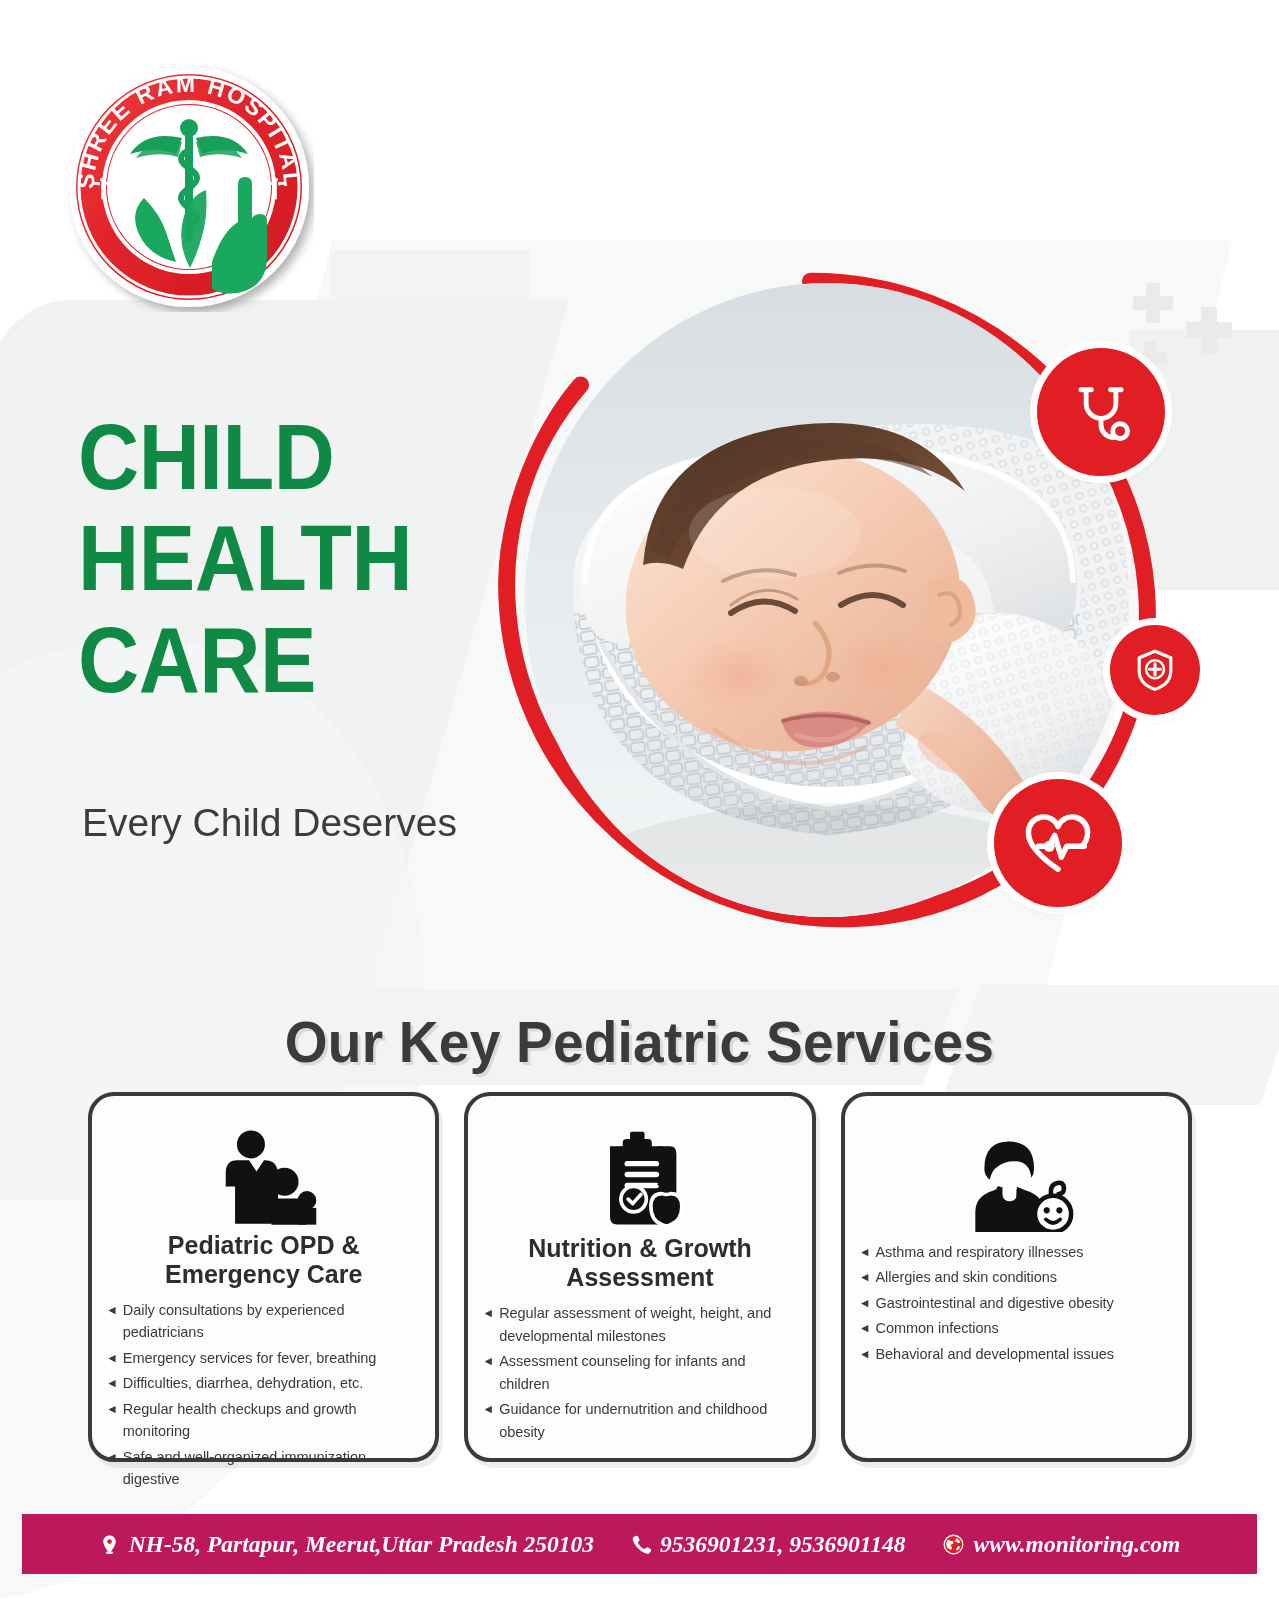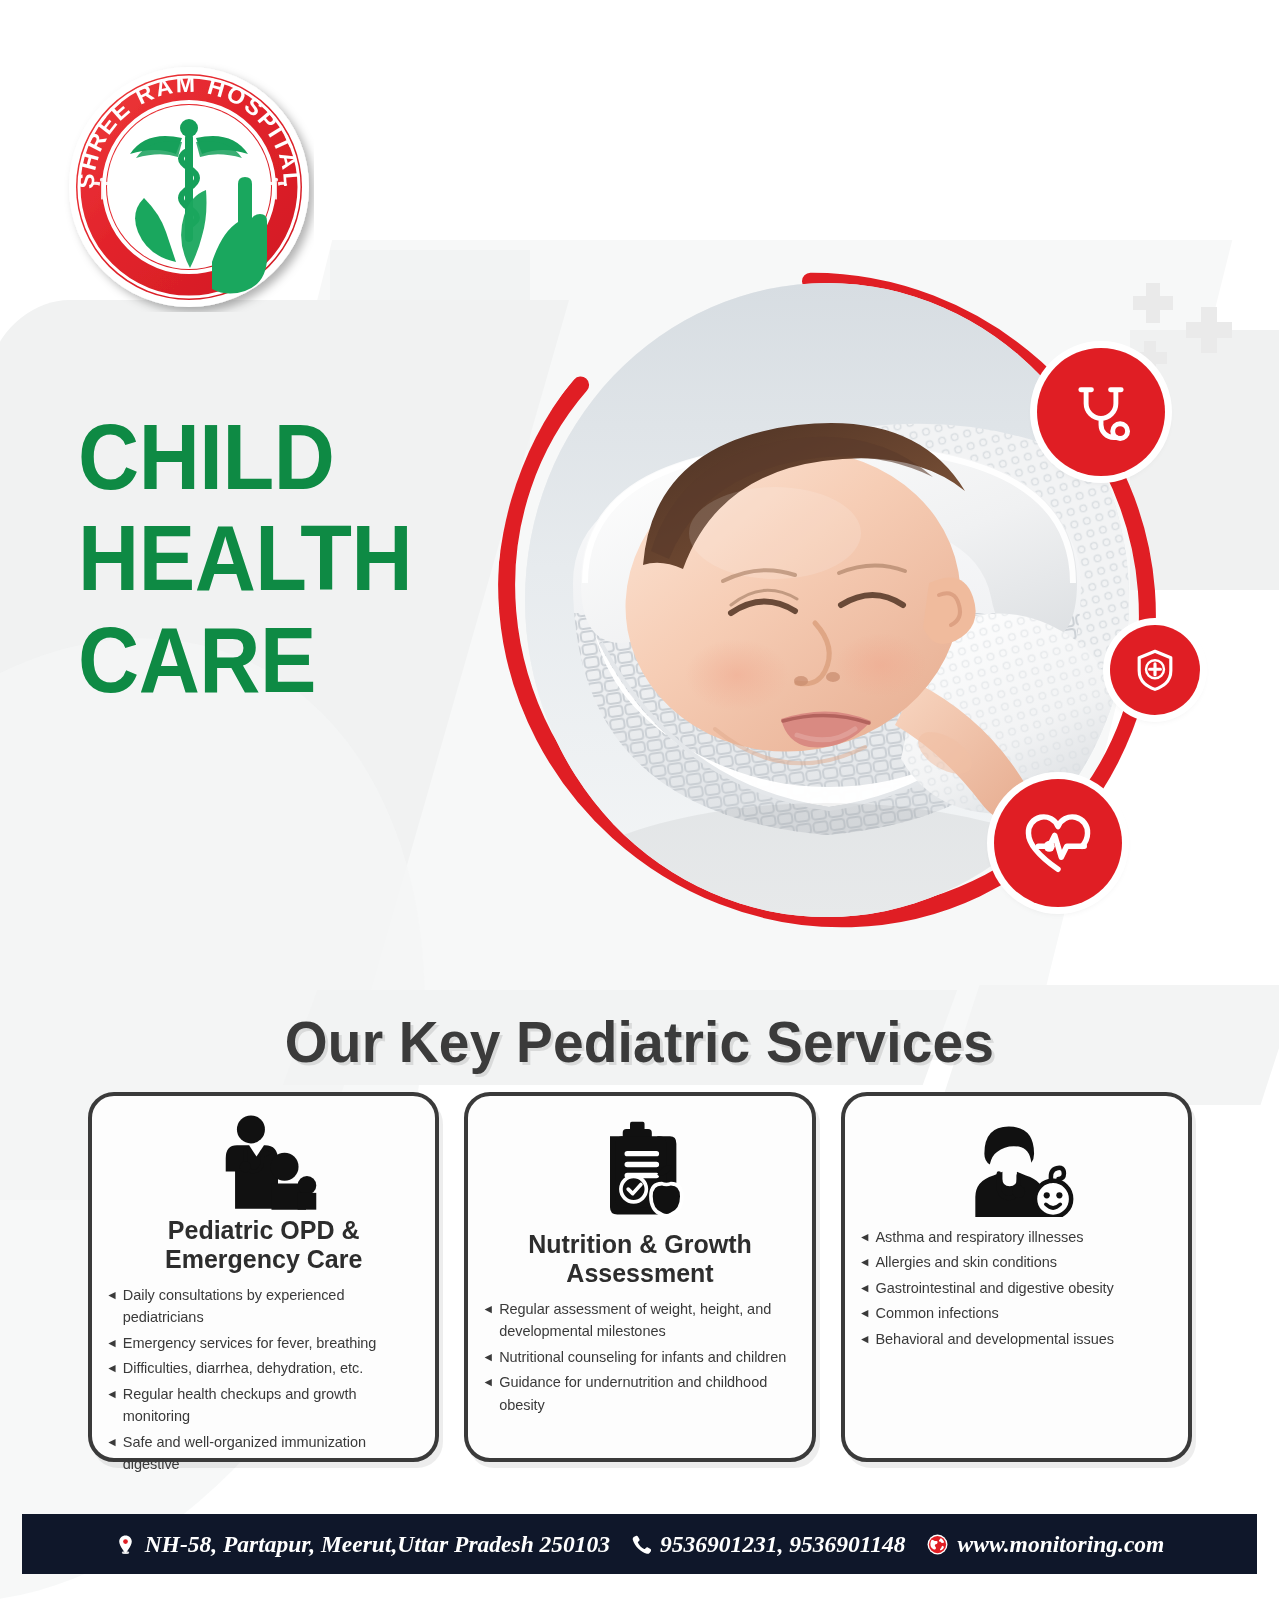--- a/index.html
+++ b/index.html
@@ -138,21 +138,21 @@
   .cards {
     position:absolute; left:88px; top:1092px;
     width:1104px; height:370px;
     display:flex; gap:25px; z-index:5;
   }
   .card {
     flex:1;
     border:4px solid #3a3a3a;
     border-radius:26px;
     background:#fdfdfd;
-    padding:18px 14px 12px;
+    padding:33px 14px 12px;
     display:flex; flex-direction:column; align-items:center;
     box-shadow:4px 6px 0 rgba(0,0,0,.07);
   }
   .card-icon { height:112px; display:flex; align-items:center; justify-content:center; }
   .card-icon svg { display:block; }
   .card-title {
     font-family:"Liberation Sans Narrow","Liberation Sans", sans-serif;
     font-weight:bold;
     font-size:25px;
     color:#2d2d2d;
@@ -175,23 +175,23 @@
     margin-right:5px;
     color:#3a3a3a;
     font-size:12px;
     line-height:1.85;
   }
 
   
   .footer {
     position:absolute; left:22px; bottom:26px;
     width:1235px; height:60px;
-    background:#0f172a;
+    background:#be185d;
     display:flex; align-items:center; justify-content:center;
-    gap:20px;
+    gap:36px;
     z-index:8;
   }
   .foot-item {
     display:flex; align-items:center; gap:9px;
     color:#ffffff;
     font-family:"Liberation Serif", serif;
     font-weight:bold; font-style:italic;
     font-size:23.5px;
     white-space:nowrap;
   }
@@ -285,20 +285,21 @@
   </svg>
 </div>
 
 <div class="headline">
   <div>CHILD</div>
   <div>HEALTH</div>
   <div>CARE</div>
 </div>
 
 <div class="subheadline">
+  <div>Every Child Deserves</div>
 </div>
 
 <div class="hero">
   <svg class="hero-ring" viewBox="0 0 660 690" width="660" height="690">
 
     <ellipse cx="330" cy="345" rx="312" ry="327" fill="none" stroke="#e01e24" stroke-width="17" stroke-dasharray="1500 260" transform="rotate(-48 330 345)" stroke-linecap="round"></ellipse>
   </svg>
   <div class="hero-photo">
     <svg viewBox="0 0 604 634" preserveAspectRatio="xMidYMid slice" aria-hidden="true">
       <defs>
@@ -513,21 +514,21 @@
       </svg>
     </div>
     <div class="card-title">Nutrition &amp; Growth Assessment</div>
     <ul class="card-list">
       <li>
           <span class="bul">◄</span>
           <span>Regular assessment of weight, height, and developmental milestones</span>
         </li>
       <li>
           <span class="bul">◄</span>
-          <span>Nutritional counseling for infants and children</span>
+          <span>Assessment counseling for infants and children</span>
         </li>
       <li>
           <span class="bul">◄</span>
           <span>Guidance for undernutrition and childhood obesity</span>
         </li>
     </ul>
   </div>
 
   <div class="card">
     <div class="card-icon">

